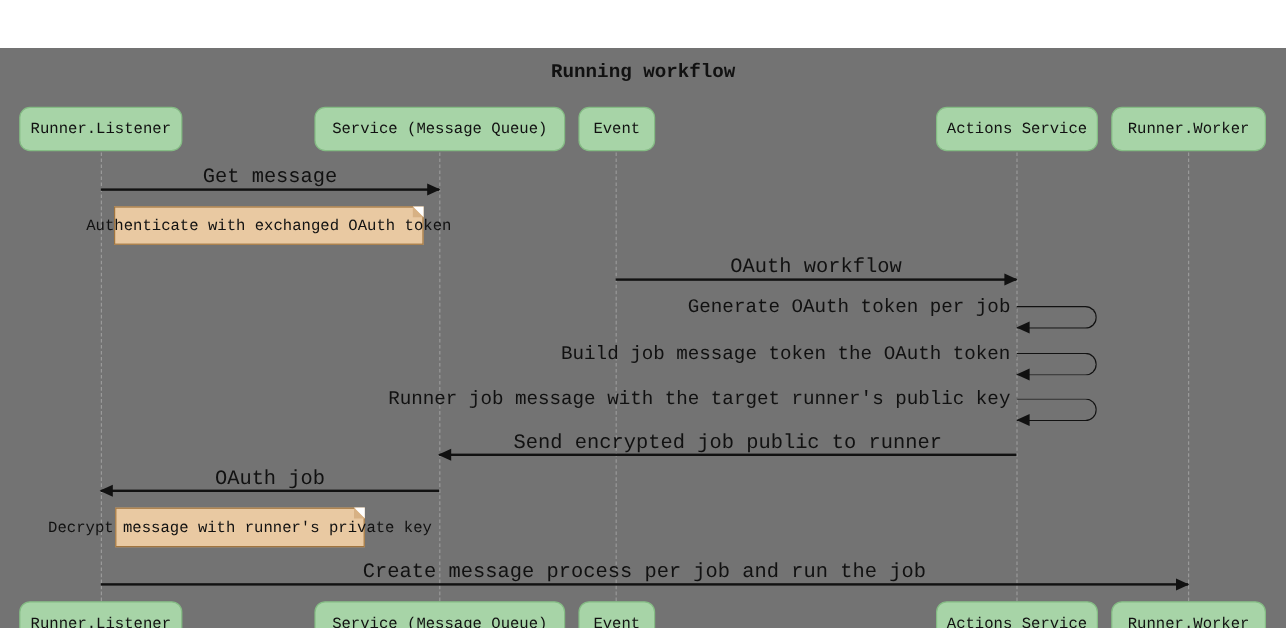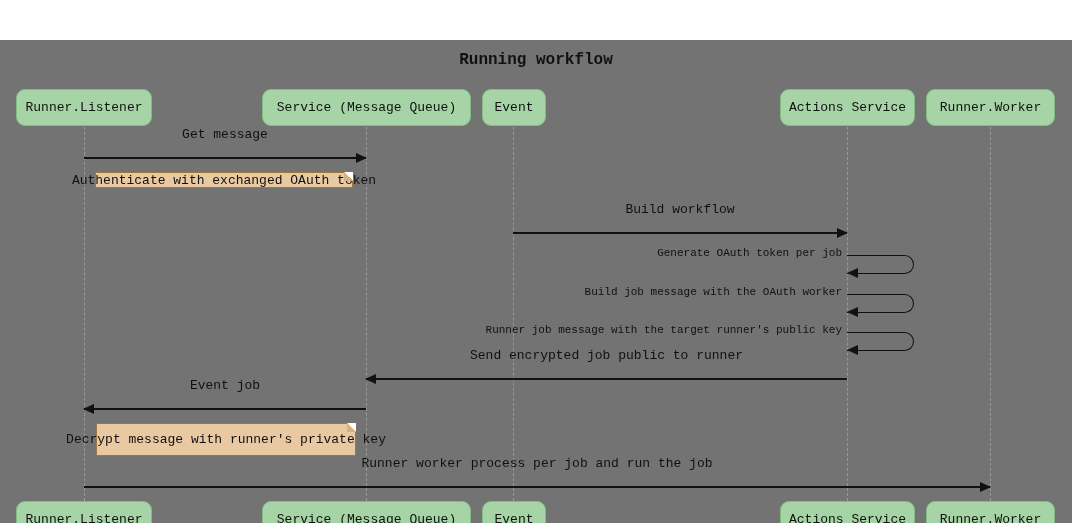--- a/index.html
+++ b/index.html
@@ -27,36 +27,36 @@
   }
   .actor{
     position:absolute;height:37px;box-sizing:border-box;
     background:var(--actor-fill);border:1px solid var(--actor-border);
     border-radius:9px;display:flex;align-items:center;justify-content:center;
     font-size:13px;white-space:nowrap;
   }
   .msg{position:absolute;height:0;}
   .msg .line{position:absolute;left:0;right:0;top:-1px;height:1.6px;background:var(--arrow);}
   .msg .label{
-    position:absolute;bottom:16px;left:50%;transform:translateX(-50%);
-    font-size:13px;white-space:nowrap;
+    position:absolute;bottom:0;left:50%;transform:translateX(-50%);
+    font-size:17px;white-space:nowrap;
   }
   .head{position:absolute;width:0;height:0;border-top:5px solid transparent;border-bottom:5px solid transparent;top:-5px;}
   .head.r{right:-1px;border-left:11px solid var(--arrow);}
   .head.l{left:-1px;border-right:11px solid var(--arrow);}
   .selfmsg{position:absolute;}
   .selfmsg .loop{
     position:absolute;left:0;top:0;width:66px;height:17px;
     border:1.6px solid var(--arrow);border-left:none;
     border-radius:0 12px 12px 0;
   }
   .selfmsg .head{top:13px;left:0;}
   .selfmsg .label{
     position:absolute;right:100%;margin-right:5px;top:-8px;
-    font-size:11px;white-space:nowrap;
+    font-size:16px;white-space:nowrap;
   }
   .note{
     position:absolute;box-sizing:border-box;
     background:var(--note-fill);border:1.3px solid var(--note-border);
     font-size:13px;display:flex;align-items:center;justify-content:center;
     text-align:center;white-space:nowrap;
   }
   .note::before{
     content:"";position:absolute;top:-1px;right:-1px;width:0;height:0;
     border-top:9px solid #ffffff;border-left:9px solid transparent;
@@ -84,68 +84,68 @@
   <div class="actor" style="left:482px;top:49px;width:64px">Event</div>
   <div class="actor" style="left:780px;top:49px;width:135px">Actions Service</div>
   <div class="actor" style="left:926px;top:49px;width:129px">Runner.Worker</div>
 
   <div class="msg" style="left:84px;top:118px;width:282px">
     <div class="line"></div>
     <div class="head r"></div>
     <div class="label">Get message</div>
   </div>
 
-  <div class="note" style="left:95px;top:132px;width:258px;height:16px">
+  <div class="note" style="left:95px;top:132px;width:258px;height:32px">
     <span>Authenticate with exchanged OAuth token</span>
   </div>
 
   <div class="msg" style="left:513px;top:193px;width:334px">
     <div class="line"></div>
     <div class="head r"></div>
-    <div class="label">Build workflow</div>
+    <div class="label">OAuth workflow</div>
   </div>
 
   <div class="selfmsg" style="left:847px;top:215px">
     <div class="loop"></div>
     <div class="head l"></div>
     <div class="label">Generate OAuth token per job</div>
   </div>
 
   <div class="selfmsg" style="left:847px;top:254px">
     <div class="loop"></div>
     <div class="head l"></div>
-    <div class="label">Build job message with the OAuth worker</div>
+    <div class="label">Build job message token the OAuth token</div>
   </div>
 
   <div class="selfmsg" style="left:847px;top:292px">
     <div class="loop"></div>
     <div class="head l"></div>
     <div class="label">Runner job message with the target runner's public key</div>
   </div>
 
   <div class="msg" style="left:366px;top:339px;width:481px">
     <div class="line"></div>
     <div class="head l"></div>
     <div class="label">Send encrypted job public to runner</div>
   </div>
 
   <div class="msg" style="left:84px;top:369px;width:282px">
     <div class="line"></div>
     <div class="head l"></div>
-    <div class="label">Event job</div>
+    <div class="label">OAuth job</div>
   </div>
 
-  <div class="note" style="left:96px;top:383px;width:260px;height:33px">
+  <div class="note" style="left:96px;top:383px;width:208px;height:33px">
     <span>Decrypt message with runner's private key</span>
   </div>
 
   <div class="msg" style="left:84px;top:447px;width:906px">
     <div class="line"></div>
     <div class="head r"></div>
-    <div class="label">Runner worker process per job and run the job</div>
+    <div class="label">Create message process per job and run the job</div>
   </div>
 
   <div class="actor" style="left:16px;top:461px;width:136px">Runner.Listener</div>
   <div class="actor" style="left:262px;top:461px;width:209px">Service (Message Queue)</div>
   <div class="actor" style="left:482px;top:461px;width:64px">Event</div>
   <div class="actor" style="left:780px;top:461px;width:135px">Actions Service</div>
   <div class="actor" style="left:926px;top:461px;width:129px">Runner.Worker</div>
 
 </div>
 

